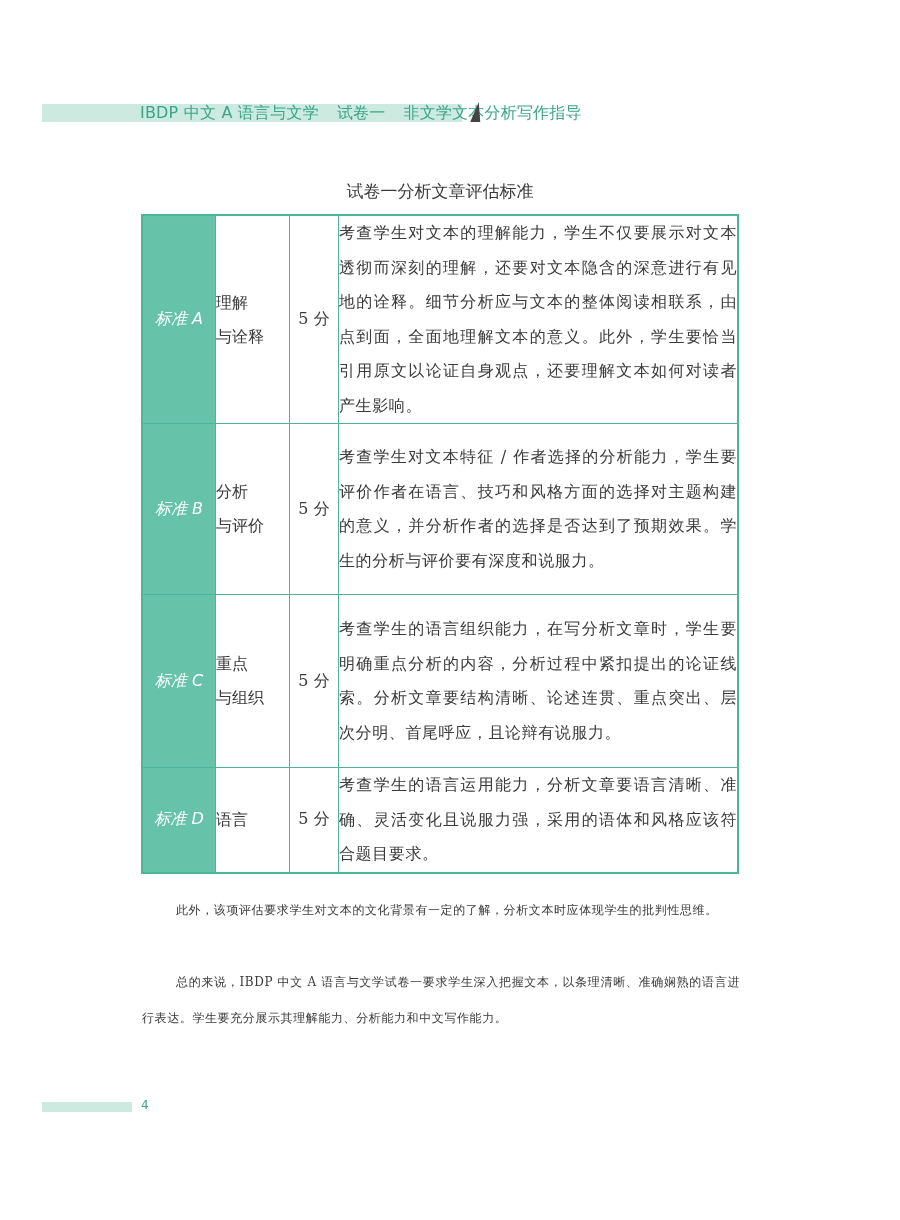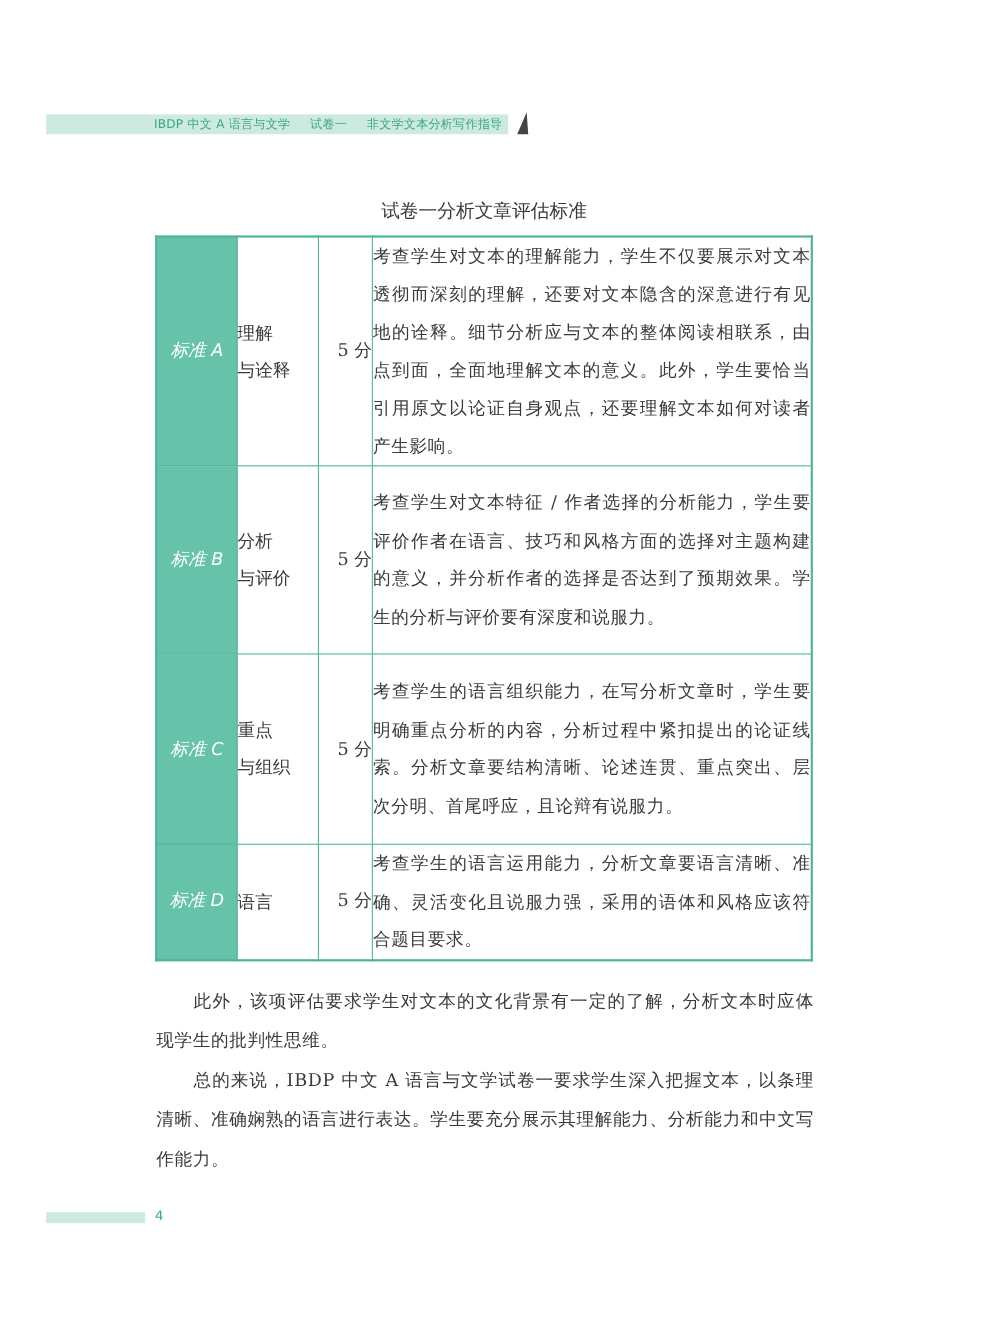--- a/index.html
+++ b/index.html
@@ -7,21 +7,21 @@
     width: 900px; height: 1220px; background: #ffffff; position: relative;
     font-family: "DejaVu Serif", "Liberation Serif", serif; color: #3a3a3a;
     overflow: hidden;
   }
   .header-band {
     position: absolute; left: 42px; top: 104px; width: 420px; height: 18px;
     background: #cdeae0;
   }
   .header-text {
     position: absolute; left: 140px; top: 104px; height: 34px; line-height: 18px;
-    font-family: "DejaVu Sans", "Liberation Sans", sans-serif; font-size: 11px;
+    font-family: "DejaVu Sans", "Liberation Sans", sans-serif; font-size: 16px;
     color: #3aa587; white-space: nowrap; letter-spacing: 0.2px;
   }
   .header-text span { margin-right: 18px; }
   .header-mark {
     position: absolute; left: 472px; top: 102px; width: 0; height: 0;
     border-left: 5px solid transparent; border-right: 5px solid transparent;
     border-bottom: 20px solid #444;
     transform: skewX(-10deg);
   }
   .table-title {
@@ -37,28 +37,28 @@
     border: 1.5px solid #4fb59a; vertical-align: middle; padding: 0;
   }
   td.crit-name {
     width: 72px; background: #66c2a8; color: #ffffff; text-align: center;
     font-family: "DejaVu Sans", "Liberation Sans", sans-serif; font-size: 16px; font-style: italic;
   }
   td.crit-topic {
     width: 73px; text-align: left; font-size: 16px; line-height: 34px; color: #3a3a3a;
   }
   td.crit-score {
-    width: 48px; text-align: right; font-size: 16px; color: #3a3a3a;
+    width: 48px; text-align: center; font-size: 16px; color: #3a3a3a;
   }
   td.crit-desc {
     font-size: 16px; line-height: 34.5px; padding: 3px 8px 4px 9px; color: #3a3a3a;
     text-align: justify; letter-spacing: 0.6px; border-radius: 24px;
   }
   .para {
-    position: absolute; left: 142px; width: 598px; font-size: 16px; line-height: 36px;
+    position: absolute; left: 142px; width: 598px; font-size: 12px; line-height: 36px;
     color: #3a3a3a; text-indent: 34px; letter-spacing: 0.6px; text-align: justify;
   }
   .footer-band {
     position: absolute; left: 42px; top: 1102px; width: 90px; height: 10px;
     background: #cdeae0;
   }
   .page-number {
     position: absolute; left: 141px; top: 1098px; font-family: "DejaVu Sans", "Liberation Sans", sans-serif;
     font-size: 12px; color: #3aa587;
   }

